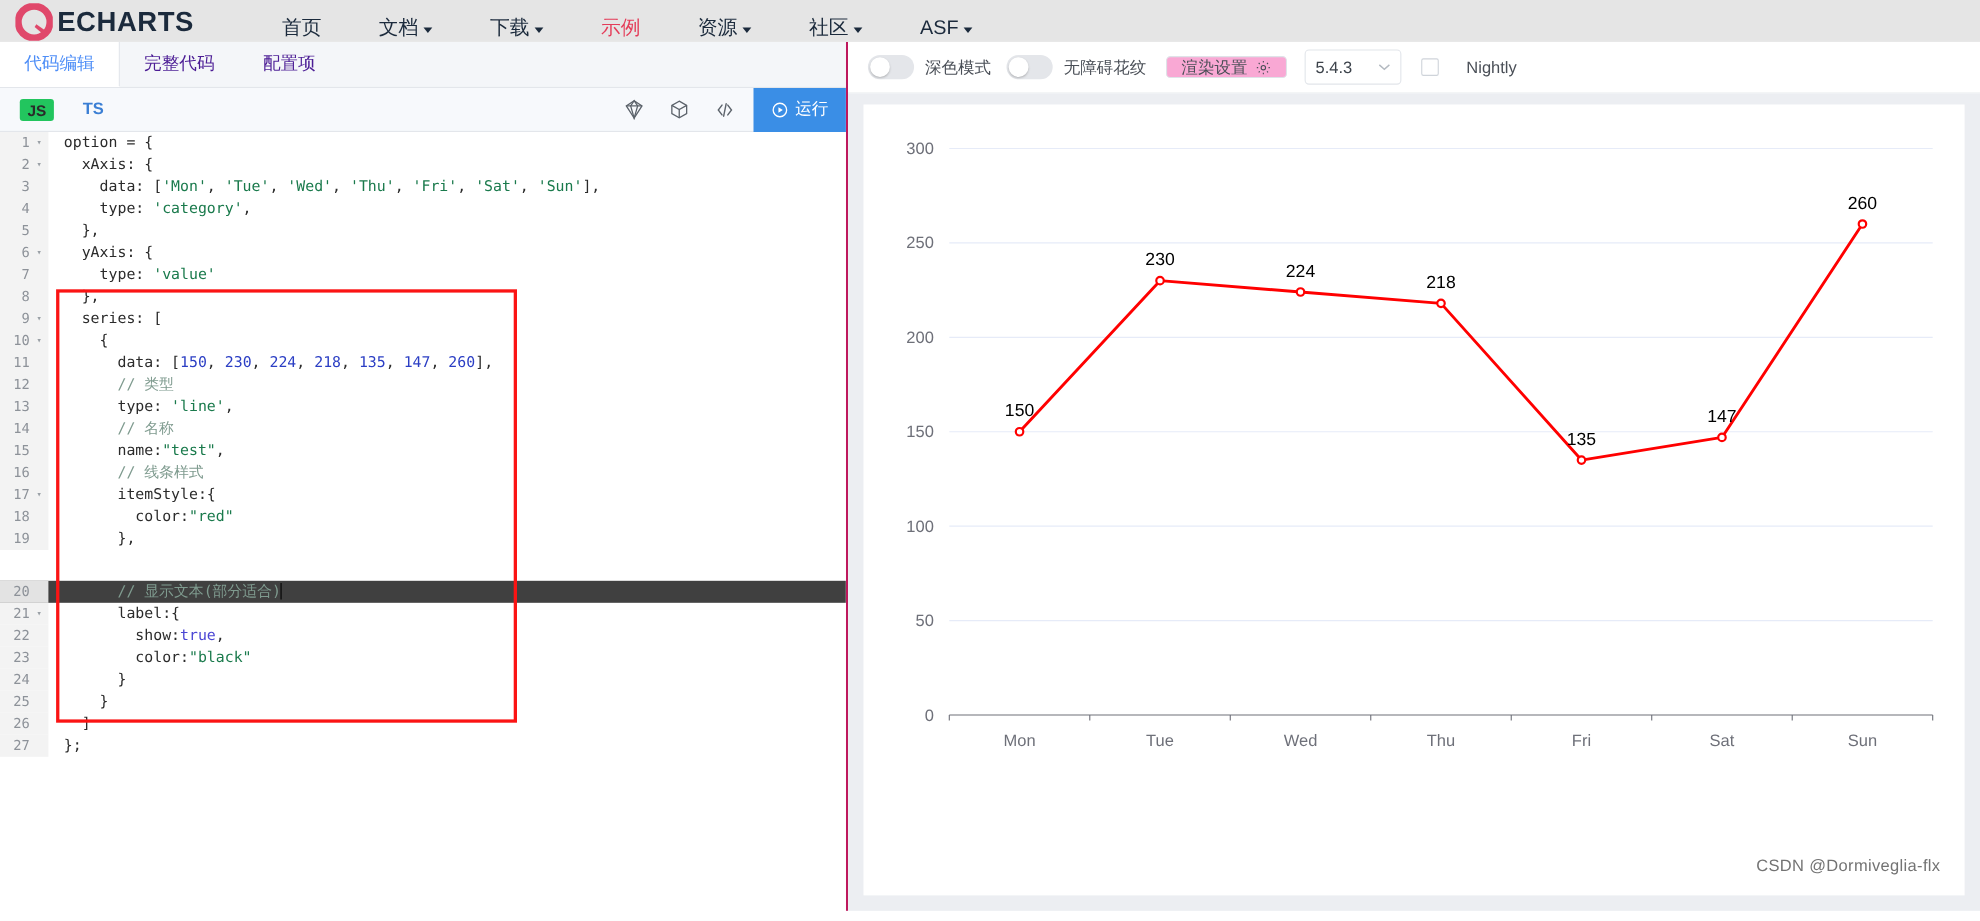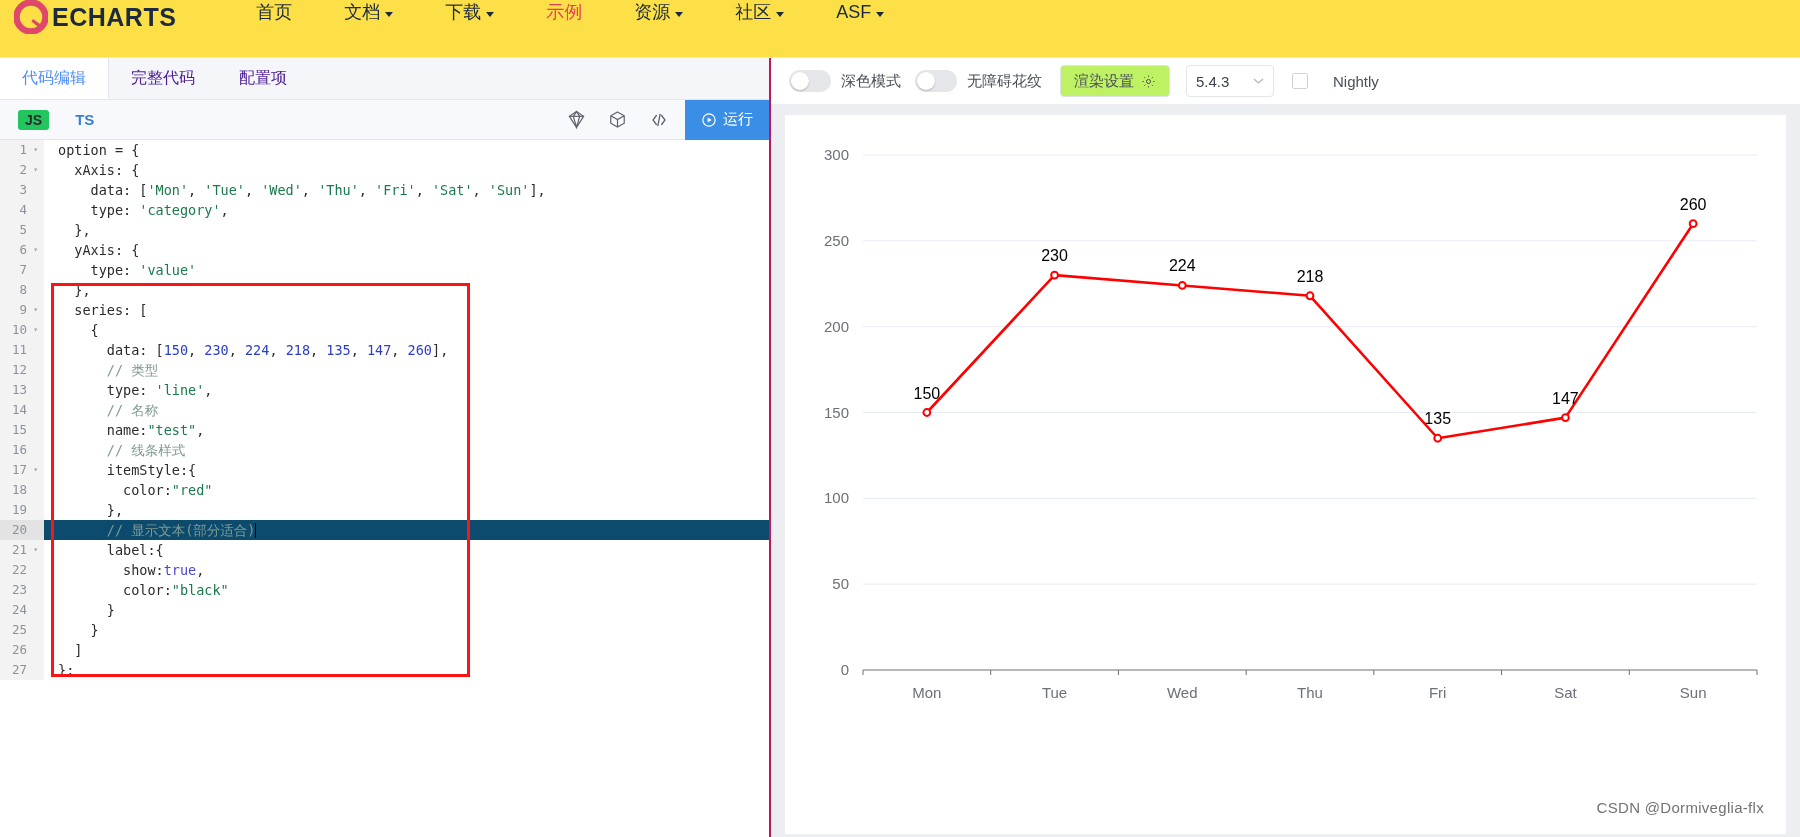--- a/index.html
+++ b/index.html
@@ -5,25 +5,25 @@
   * { box-sizing: border-box; margin: 0; padding: 0; }
   html, body {
     width: 1800px; height: 837px;
     overflow: hidden;
     background: #fff;
     font-family: "Liberation Sans", sans-serif;
   }
 
   
   .navbar {
-    height: 58px;
-    background: #fde047;
+    height: 38px;
+    background: #e5e5e5;
     border-bottom: 1px solid #e8e8e8;
     display: flex;
-    align-items: flex-start;
+    align-items: flex-end;
     padding-left: 14px;
     position: relative;
   }
   .logo-wrap { display: flex; align-items: center; gap: 4px; }
   .logo-mark { width: 34px; height: 34px; position: relative; }
   .logo-text {
     font-size: 25px; font-weight: bold; letter-spacing: .5px;
     color: #1b2a3c; font-family: "Liberation Sans", sans-serif;
   }
   .nav-items { display: flex; align-items: center; margin-left: 54px; }
@@ -78,21 +78,21 @@
     cursor: pointer; white-space: nowrap;
   }
 
   
   .editor {
     flex: 1; position: relative; overflow: hidden;
     font-family: "DejaVu Sans Mono", monospace;
     font-size: 13.5px; line-height: 20px; background: #fff;
   }
   .code-row { display: flex; height: 20px; position: relative; }
-  .code-row.active { background: #0c4a6e; }
+  .code-row.active { background: #404040; margin-top: 28px; }
   .gutter {
     width: 44px; min-width: 44px; text-align: right; padding-right: 6px;
     color: #8d9299; background: #f3f3f3; user-select: none;
     display: flex; justify-content: flex-end; align-items: center; gap: 3px;
     font-size: 12.5px;
   }
   .code-row.active .gutter { background: #e3e3e3; }
   .fold { color: #9aa0a6; font-size: 8px; width: 8px; display:inline-block; }
   .code-text { padding-left: 14px; white-space: pre; color: #2b2b2b; }
   .k-str { color: #1a7a4c; }
@@ -118,23 +118,23 @@
   .switch {
     width: 42px; height: 22px; border-radius: 11px; background: #e4e6ea;
     position: relative; cursor: pointer; flex: none;
   }
   .switch .knob {
     position: absolute; width: 18px; height: 18px; border-radius: 50%;
     background: #fff; top: 2px; left: 2px; box-shadow: 0 1px 2px rgba(0,0,0,.22);
   }
   .sw-label { font-size: 15px; color: #4a4f57; margin: 0 14px 0 10px; white-space: nowrap; }
   .render-btn {
-    border: 1px solid #dfe3e8; border-radius: 4px; height: 32px;
+    border: 1px solid #dfe3e8; border-radius: 4px; height: 20px;
     display: flex; align-items: center; gap: 7px; padding: 0 13px;
-    font-size: 15px; color: #4a4f57; cursor: pointer; background: #bef264; margin-left: 4px;
+    font-size: 15px; color: #4a4f57; cursor: pointer; background: #f9a8d4; margin-left: 4px;
   }
   .ver-select {
     margin-left: 16px; border: 1px solid #e2e5ea; border-radius: 4px; height: 32px;
     width: 88px; display: flex; align-items: center; justify-content: space-between;
     padding: 0 9px; font-size: 15px; color: #3d434b; cursor: pointer; background: #fff;
   }
   .ver-select .chev { color: #b4bac1; font-size: 11px; }
   .nightly-wrap { display: flex; align-items: center; gap: 25px; margin-left: 18px; cursor: pointer; }
   .checkbox {
     width: 16px; height: 16px; border: 1px solid #cfd4da; border-radius: 2px; background:#fff;

